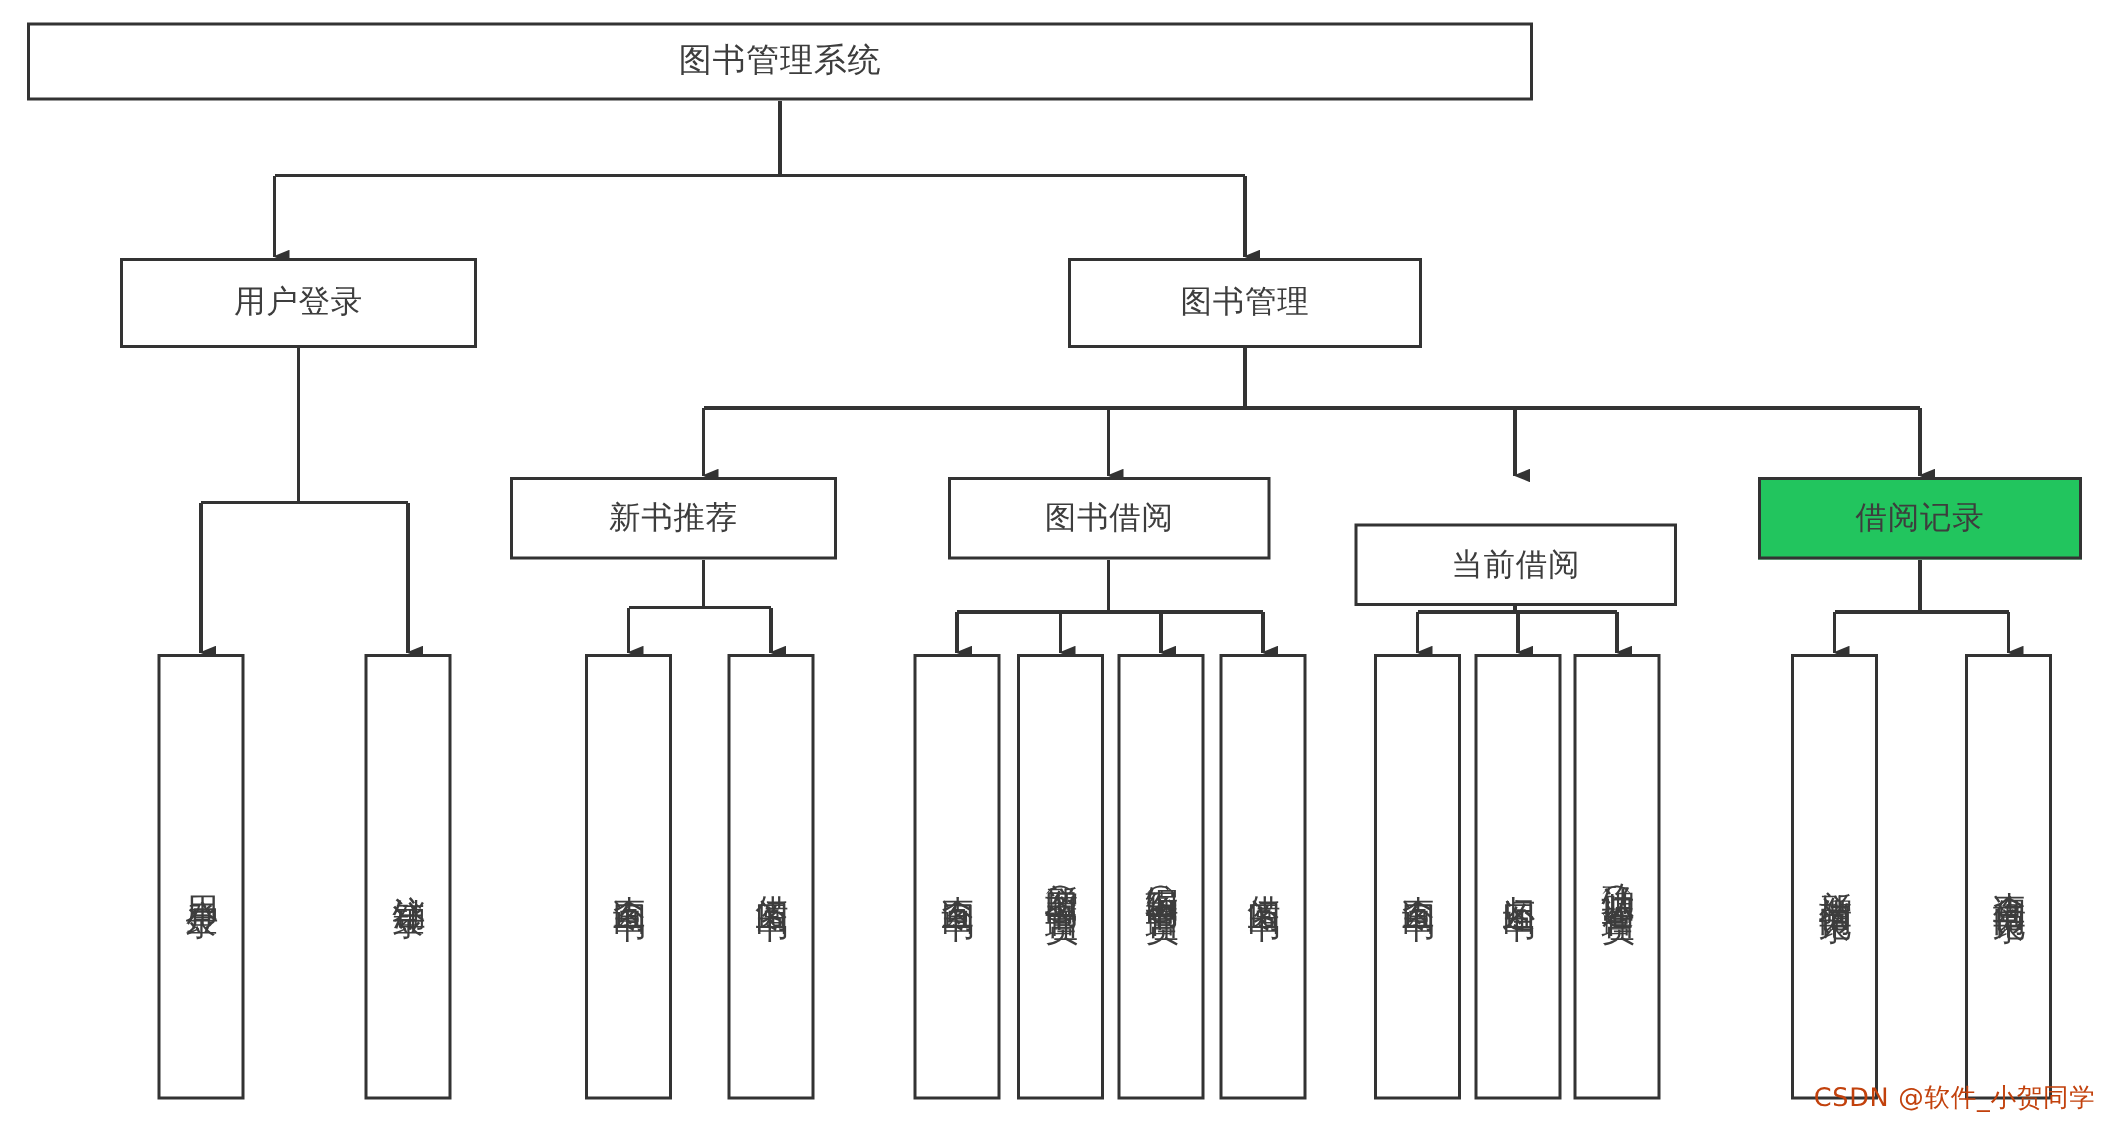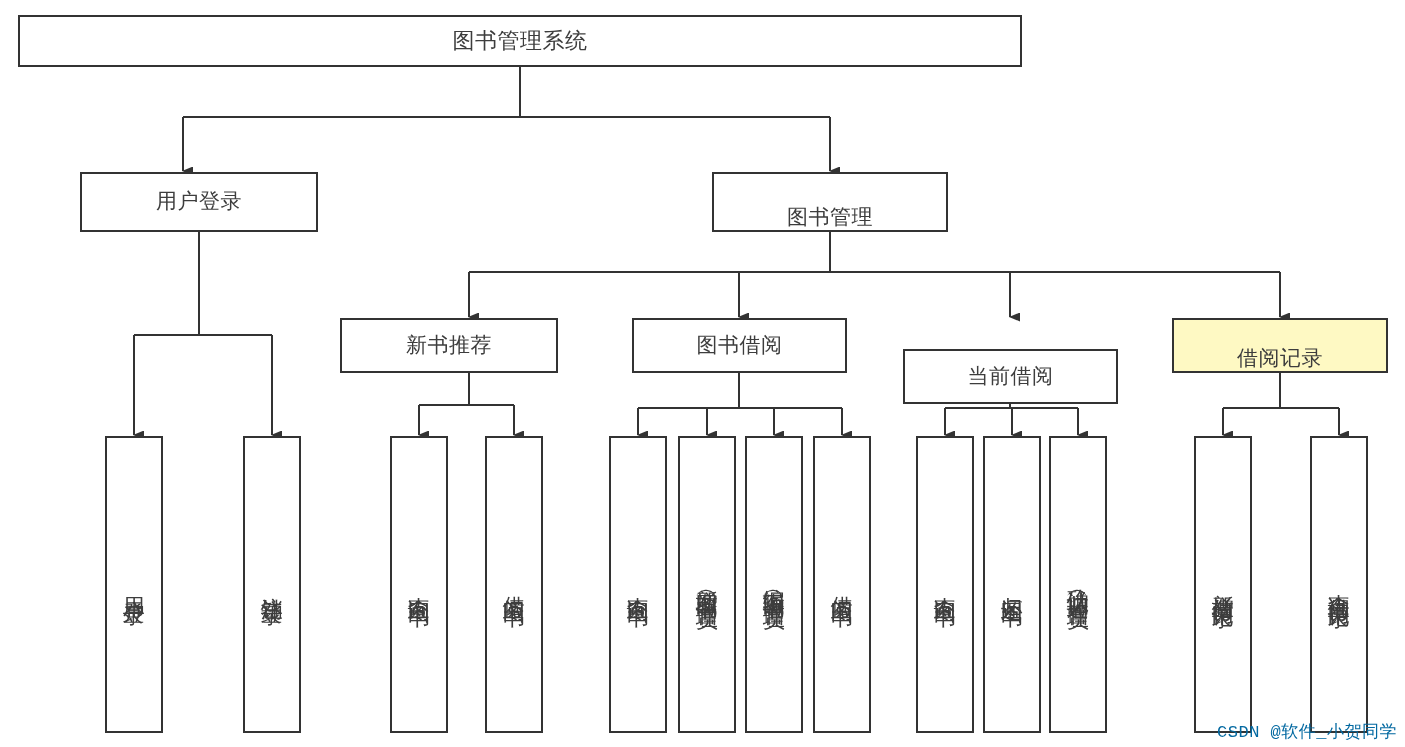--- a/index.html
+++ b/index.html
@@ -58,25 +58,24 @@
     line-height:1.06;
     letter-spacing:3px;
     white-space:normal;
     max-height:100%;
   }
   .watermark{
     position:absolute;
     right:8px;
     bottom:4px;
     font-size:17px;
-    color:#0369a1;
+    color:#c2410c;
     letter-spacing:0.5px;
     white-space:nowrap;
     user-select:none;
-    font-family:Liberation Mono, monospace;
   }
 </style>
 </head>
 <body>
 
 <div id="canvas">
 
   <svg class="edges" viewBox="0 0 1405 747" xmlns="http://www.w3.org/2000/svg">
     <defs>
       <marker id="arrowhead" markerWidth="9" markerHeight="11" refX="4.5" refY="10" orient="auto" markerUnits="userSpaceOnUse">
@@ -120,33 +119,33 @@
       </g>
   </svg>
 
   <div id="node-layer">
       <div class="node horiz root" style="left: 18px; top: 15px; width: 1004px; height: 52px; border-color: rgb(51, 51, 51); color: rgb(61, 61, 61); background: rgb(255, 255, 255);">
         <span class="lbl">图书管理系统</span>
       </div>
       <div class="node horiz" style="left: 80px; top: 172px; width: 238px; height: 60px; border-color: rgb(51, 51, 51); color: rgb(61, 61, 61); background: rgb(255, 255, 255);">
         <span class="lbl">用户登录</span>
       </div>
-      <div class="node horiz" style="left: 712px; top: 172px; width: 236px; height: 60px; border-color: rgb(51, 51, 51); color: rgb(61, 61, 61); background: rgb(255, 255, 255); align-items: flex-end;">
+      <div class="node horiz" style="left: 712px; top: 172px; width: 236px; height: 60px; border-color: rgb(51, 51, 51); color: rgb(61, 61, 61); background: rgb(255, 255, 255);">
         <span class="lbl">图书管理</span>
       </div>
       <div class="node horiz" style="left: 340px; top: 318px; width: 218px; height: 55px; border-color: rgb(51, 51, 51); color: rgb(61, 61, 61); background: rgb(255, 255, 255);">
         <span class="lbl">新书推荐</span>
       </div>
       <div class="node horiz" style="left: 632px; top: 318px; width: 215px; height: 55px; border-color: rgb(51, 51, 51); color: rgb(61, 61, 61); background: rgb(255, 255, 255);">
         <span class="lbl">图书借阅</span>
       </div>
       <div class="node horiz" style="left: 903px; top: 318px; width: 215px; height: 55px; border-color: rgb(51, 51, 51); color: rgb(61, 61, 61); background: rgb(255, 255, 255); margin-top: 31px;">
         <span class="lbl">当前借阅</span>
       </div>
-      <div class="node horiz" style="left: 1172px; top: 318px; width: 216px; height: 55px; border-color: rgb(51, 51, 51); color: rgb(61, 61, 61); background: #fef9c3; align-items: flex-end;">
+      <div class="node horiz" style="left: 1172px; top: 318px; width: 216px; height: 55px; border-color: rgb(51, 51, 51); color: rgb(61, 61, 61); background: #22c55e;">
         <span class="lbl">借阅记录</span>
       </div>
       <div class="node vert" style="left: 105px; top: 436px; width: 58px; height: 297px; border-color: rgb(51, 51, 51); color: rgb(61, 61, 61); background: rgb(255, 255, 255);">
         <span class="lbl">用户登录</span>
       </div>
       <div class="node vert" style="left: 243px; top: 436px; width: 58px; height: 297px; border-color: rgb(51, 51, 51); color: rgb(61, 61, 61); background: rgb(255, 255, 255);">
         <span class="lbl">注销登录</span>
       </div>
       <div class="node vert" style="left: 390px; top: 436px; width: 58px; height: 297px; border-color: rgb(51, 51, 51); color: rgb(61, 61, 61); background: rgb(255, 255, 255);">
         <span class="lbl">查询图书</span>

